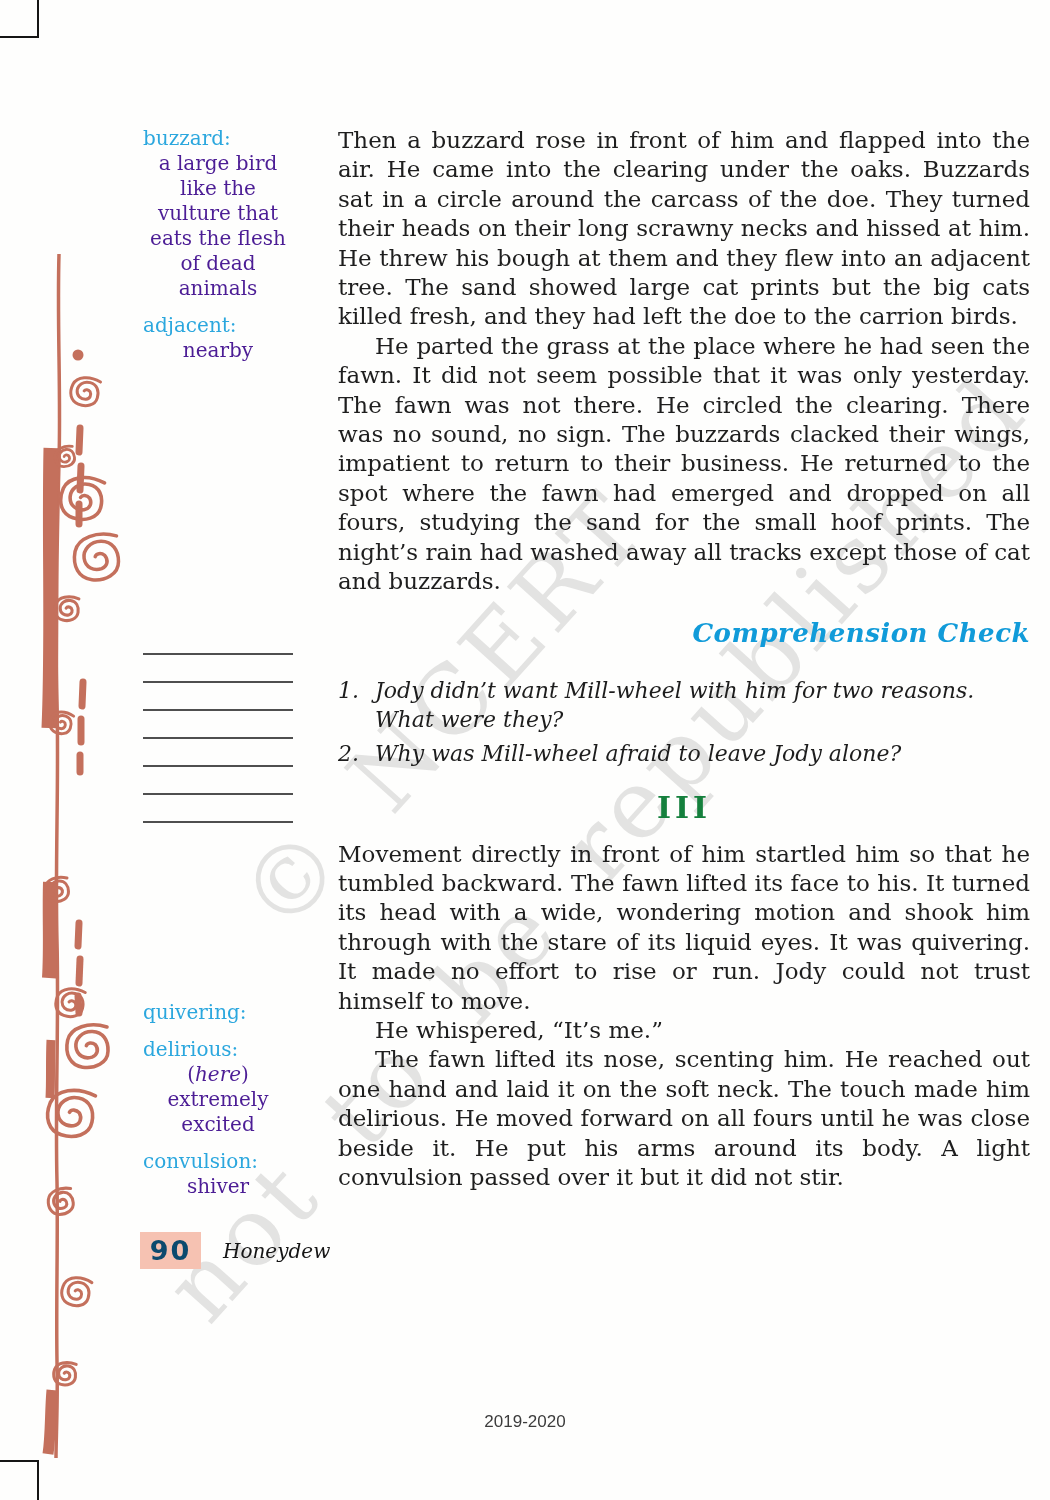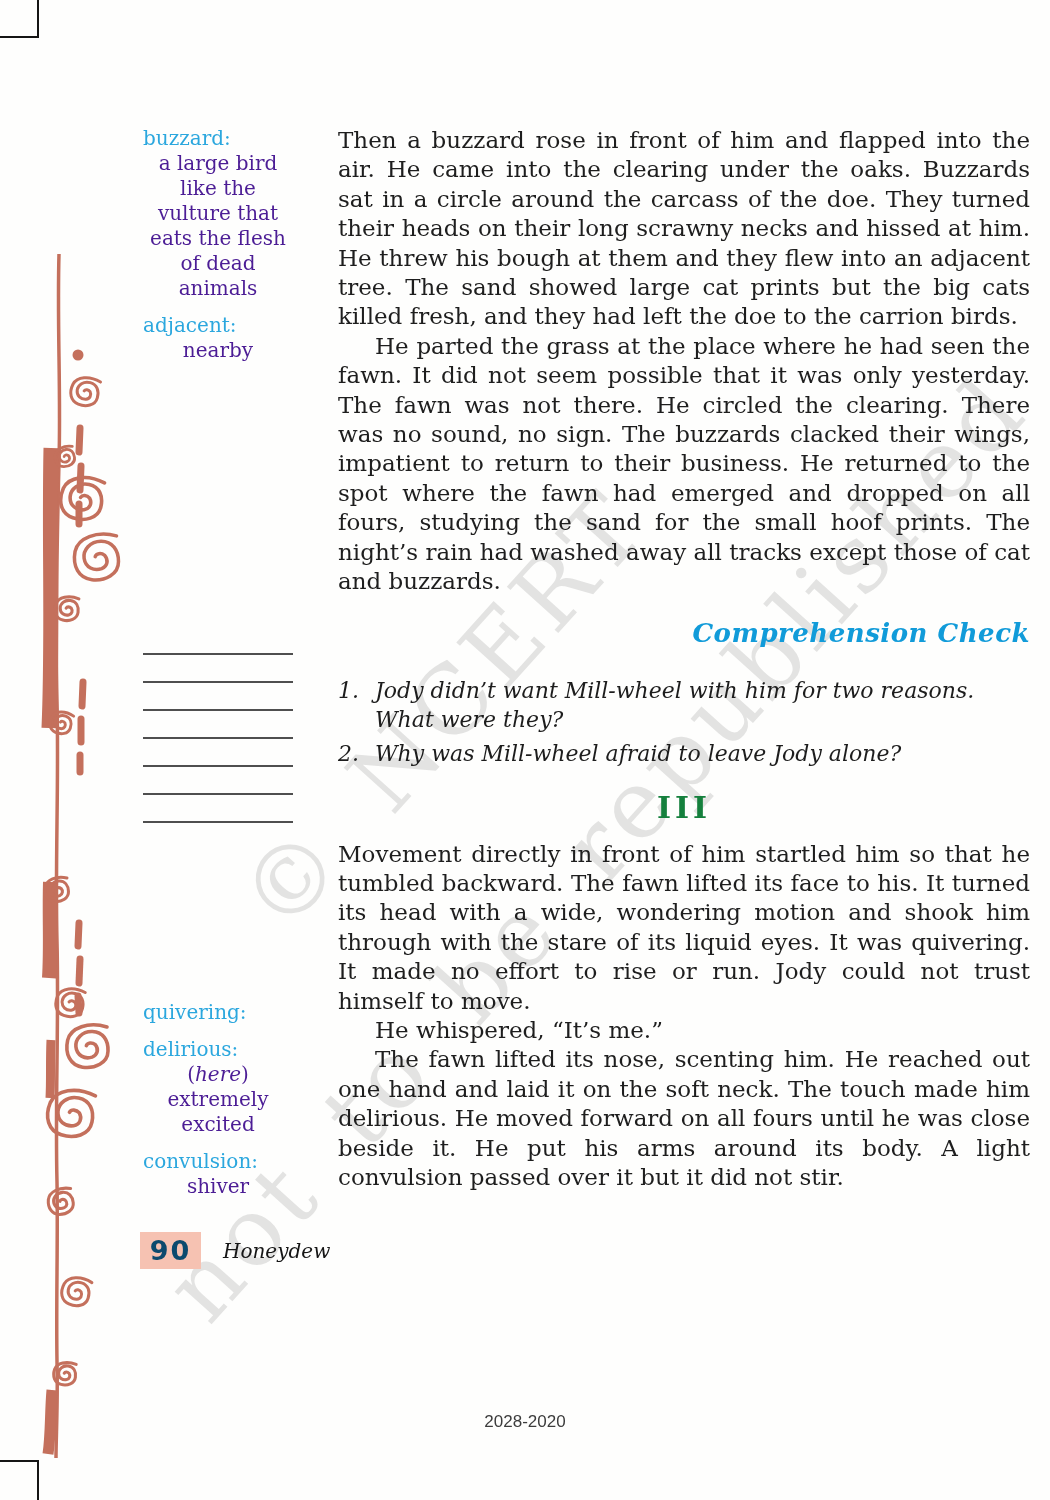--- a/index.html
+++ b/index.html
@@ -164,15 +164,15 @@
     <p class="body indent">The fawn lifted its nose, scenting him. He reached out one hand and laid it on the soft neck. The touch made him delirious. He moved forward on all fours until he was close beside it. He put his arms around its body. A light convulsion passed over it but it did not stir.</p>
   </main>
 
   <div class="page-footer-left">
     <span class="page-badge">
         <span>90</span>
       </span>
     <span class="book-title">Honeydew</span>
   </div>
 
-  <div class="footer-year">2028-2020</div>
+  <div class="footer-year">2019-2020</div>
 
 </div>
 
 </body></html>

